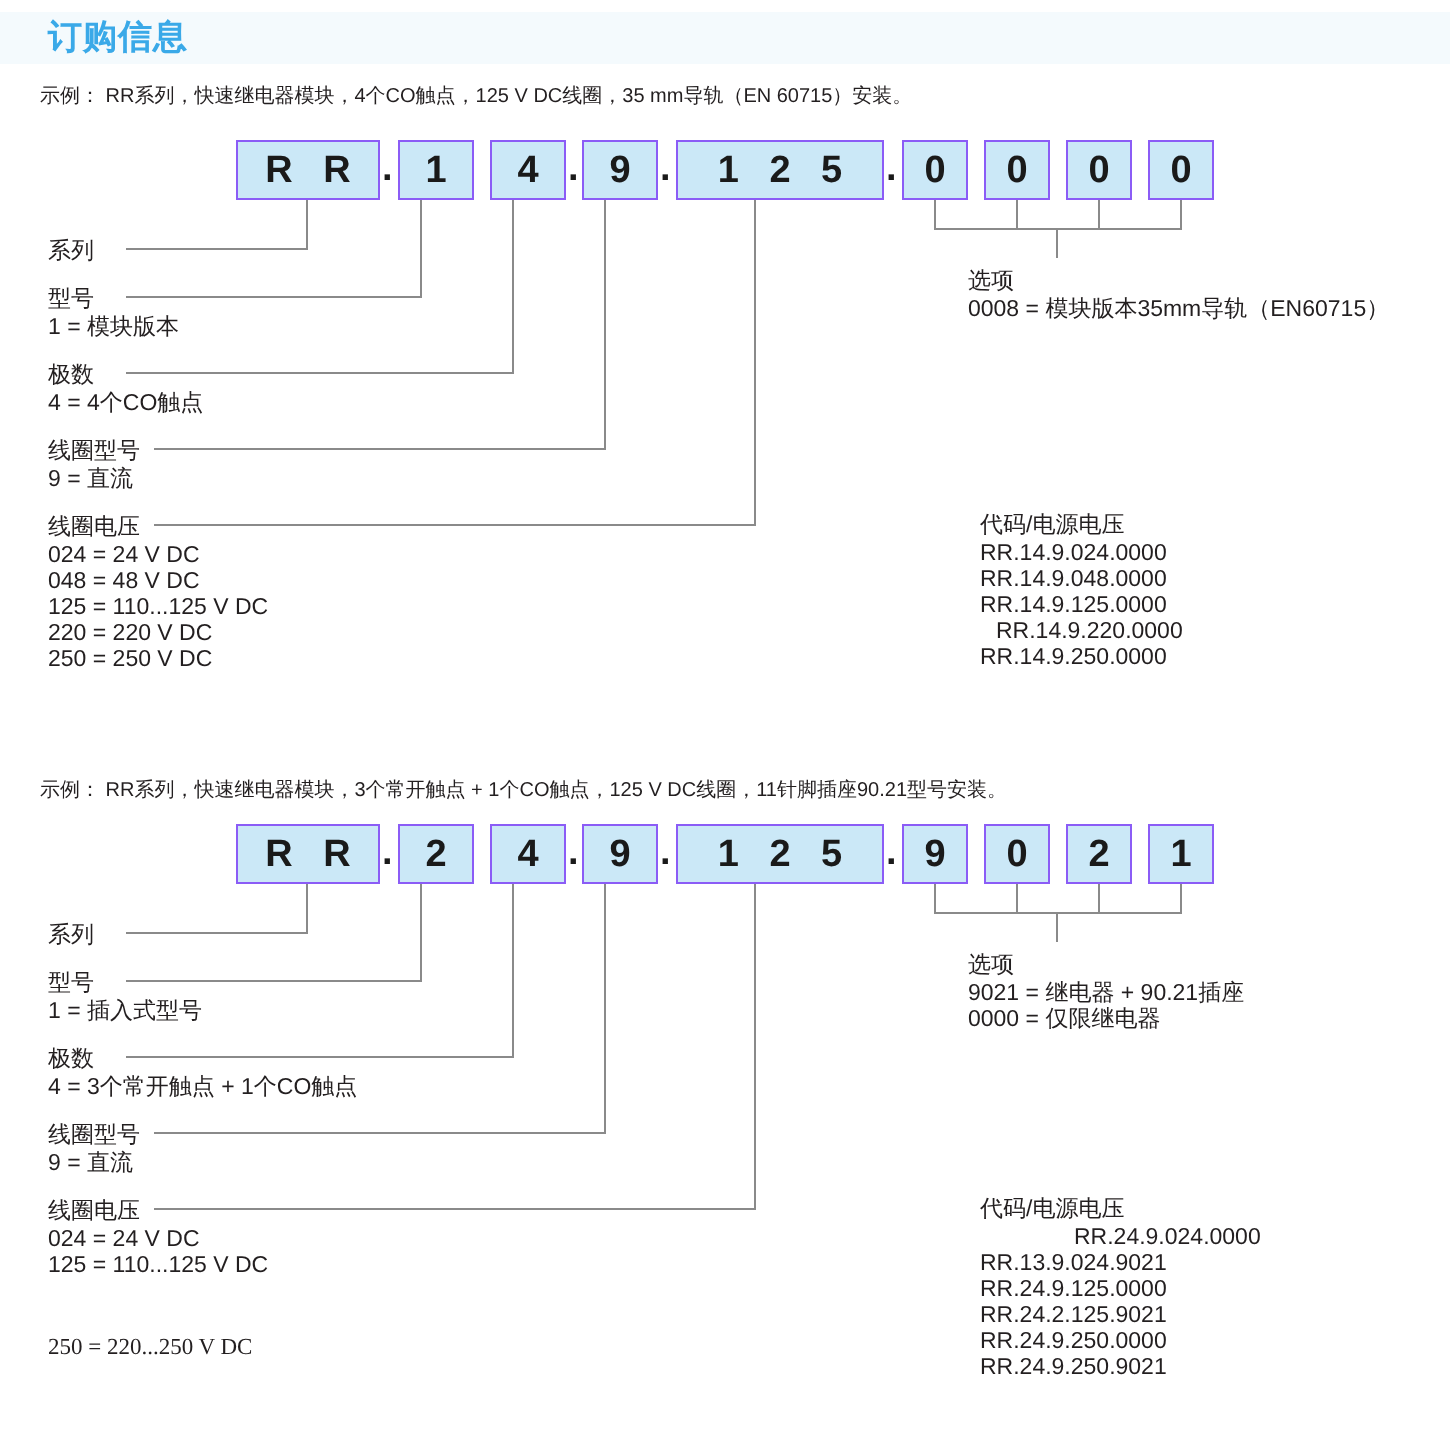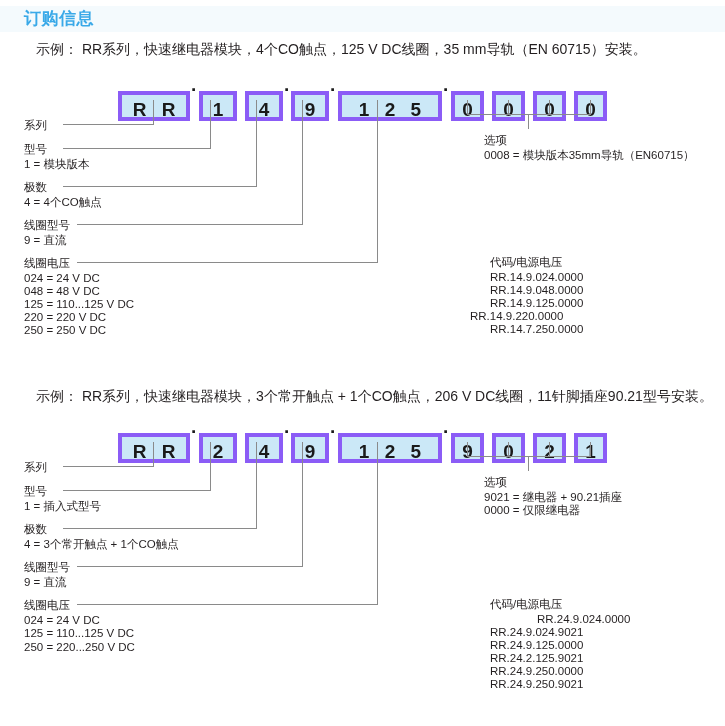--- a/index.html
+++ b/index.html
@@ -20,40 +20,39 @@
     background:#f4fafd;
   }
   .title{
     position:absolute;left:24px;top:8px;
     font-size:17px;font-weight:bold;color:#3aa9e8;
     letter-spacing:.5px;line-height:22px;
   }
 
   
   .example{
-    position:absolute;left:36px;
-    font-size:14px;color:#231f20;white-space:nowrap;
+    position:absolute;left:20px;
+    font-size:10px;color:#231f20;white-space:nowrap;
   }
   .lbl{
     position:absolute;font-size:11.5px;color:#231f20;white-space:nowrap;
   }
   .lbl.bold{font-weight:normal;}
   .lbl.blk{line-height:14.5px;}
 
   
   .box{
     position:absolute;
     background:#cbe8f7;
-    border:4px solid #8b5cf6;
+    border:1px solid #8b5cf6;
     box-sizing:border-box;
     text-align:center;
     font-size:19px;font-weight:bold;color:#1a1a1a;
     letter-spacing:5px;
     text-indent:5px;
-    margin-top:21px;
   }
   .dot{
     position:absolute;
     font-size:19px;font-weight:bold;color:#1a1a1a;
   }
 
   
   .ln{position:absolute;background:#8a8a8a;}
   .ln.v{width:1px;}
   .ln.h{height:1px;}
@@ -124,27 +123,27 @@
     <div class="lbl blk" style="left:24px;top:310px;">220 = 220 V DC</div>
     <div class="lbl blk" style="left:24px;top:323px;">250 = 250 V DC</div>
 
     <div class="lbl bold" style="left:484px;top:133px;">选项</div>
     <div class="lbl blk" style="left:484px;top:148px;">0008 = 模块版本35mm导轨（EN60715）</div>
 
     <div class="lbl bold" style="left:490px;top:255px;">代码/电源电压</div>
     <div class="lbl blk" style="left:490px;top:270px;">RR.14.9.024.0000</div>
     <div class="lbl blk" style="left:490px;top:283px;">RR.14.9.048.0000</div>
     <div class="lbl blk" style="left:490px;top:296px;">RR.14.9.125.0000</div>
-    <div class="lbl blk" style="left:470px;top:309px;text-align:right;">RR.14.9.220.0000</div>
-    <div class="lbl blk" style="left:490px;top:322px;">RR.14.7.250.0000</div>
+    <div class="lbl blk" style="left:498px;top:309px;text-align:right;">RR.14.9.220.0000</div>
+    <div class="lbl blk" style="left:490px;top:322px;">RR.14.9.250.0000</div>
   </div>
 
   <div>
 
-    <div class="example" style="top:388px;">示例：  RR系列，快速继电器模块，3个常开触点 + 1个CO触点，206 V DC线圈，11针脚插座90.21型号安装。</div>
+    <div class="example" style="top:388px;">示例：  RR系列，快速继电器模块，3个常开触点 + 1个CO触点，125 V DC线圈，11针脚插座90.21型号安装。</div>
 
     <div class="box" style="left:118px;top:412px;width:72px;height:30px;line-height:30px;">R R</div>
     <div class="dot" style="left:191px;top:412px;line-height:30px;">.</div>
     <div class="box" style="left:199px;top:412px;width:38px;height:30px;line-height:30px;">2</div>
     <div class="box" style="left:245px;top:412px;width:38px;height:30px;line-height:30px;">4</div>
     <div class="dot" style="left:284px;top:412px;line-height:30px;">.</div>
     <div class="box" style="left:291px;top:412px;width:38px;height:30px;line-height:30px;">9</div>
     <div class="dot" style="left:330px;top:412px;line-height:30px;">.</div>
     <div class="box" style="left:338px;top:412px;width:104px;height:30px;line-height:30px;">1 2 5</div>
     <div class="dot" style="left:443px;top:412px;line-height:30px;">.</div>
@@ -182,28 +181,28 @@
 
     <div class="lbl bold" style="left:24px;top:522px;">极数</div>
     <div class="lbl blk" style="left:24px;top:537px;">4 = 3个常开触点 + 1个CO触点</div>
 
     <div class="lbl bold" style="left:24px;top:560px;">线圈型号</div>
     <div class="lbl blk" style="left:24px;top:575px;">9 = 直流</div>
 
     <div class="lbl bold" style="left:24px;top:598px;">线圈电压</div>
     <div class="lbl blk" style="left:24px;top:613px;">024 = 24 V DC</div>
     <div class="lbl blk" style="left:24px;top:626px;">125 = 110...125 V DC</div>
-    <div class="lbl blk" style="left:24px;top:640px;">250 = 220...250 V DC</div>
+    <div class="lbl blk" style="left:24px;top:667px;font-family:Liberation Serif, serif;">250 = 220...250 V DC</div>
 
     <div class="lbl bold" style="left:484px;top:475px;">选项</div>
     <div class="lbl blk" style="left:484px;top:490px;">9021 = 继电器 + 90.21插座</div>
     <div class="lbl blk" style="left:484px;top:503px;">0000 = 仅限继电器</div>
 
     <div class="lbl bold" style="left:490px;top:597px;">代码/电源电压</div>
     <div class="lbl blk" style="left:490px;top:612px;margin-left:47px;">RR.24.9.024.0000</div>
-    <div class="lbl blk" style="left:490px;top:625px;">RR.24.9.024.9021</div>
+    <div class="lbl blk" style="left:490px;top:625px;">RR.13.9.024.9021</div>
     <div class="lbl blk" style="left:490px;top:638px;text-align:center;">RR.24.9.125.0000</div>
     <div class="lbl blk" style="left:490px;top:651px;">RR.24.2.125.9021</div>
     <div class="lbl blk" style="left:490px;top:664px;">RR.24.9.250.0000</div>
     <div class="lbl blk" style="left:490px;top:677px;">RR.24.9.250.9021</div>
   </div>
 
 </div>
 
 </body></html>

